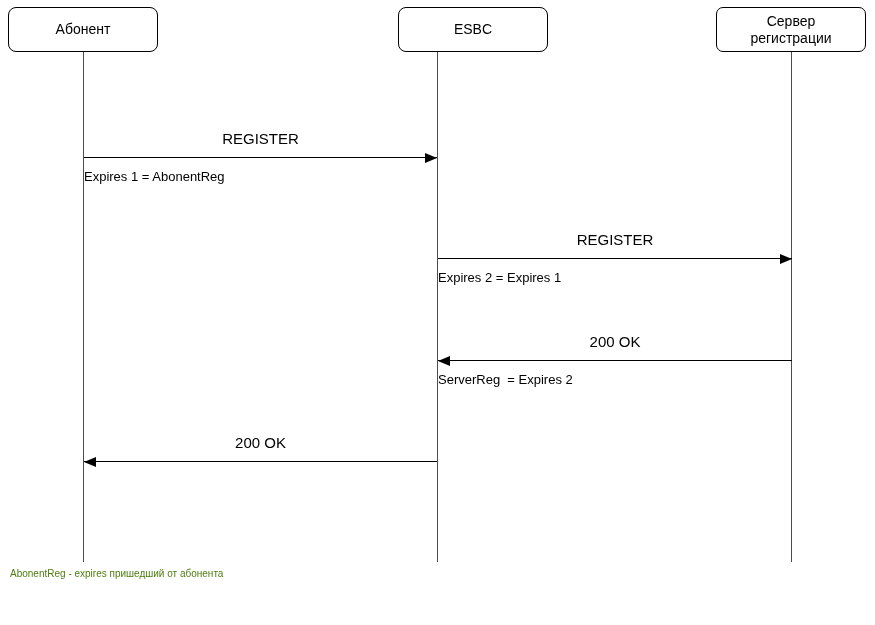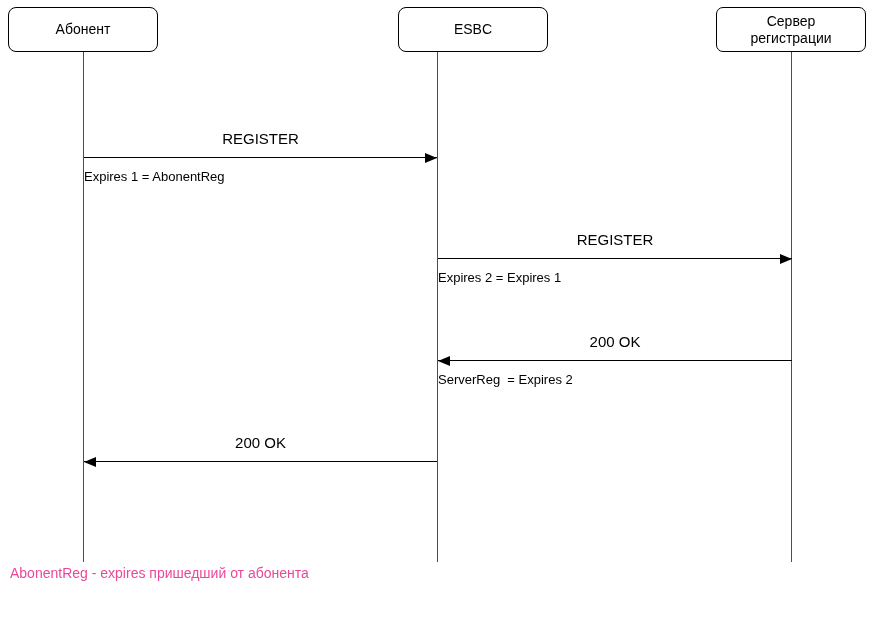--- a/index.html
+++ b/index.html
@@ -98,23 +98,23 @@
     right: 0;
     font-size: 13px;
     line-height: 16px;
     white-space: pre;
   }
 
   .notes {
     position: absolute;
     left: 10px;
     top: 564px;
-    font-size: 14px;
+    font-size: 10px;
     line-height: 19px;
-    color: #ec4899;
+    color: #4d7c0f;
   }
   .note-line { white-space: pre; }
 </style>
 </head>
 <body>
 
 <div id="canvas">
 
   <div class="actor a1">Абонент</div>
   <div class="actor a2">ESBC</div>

